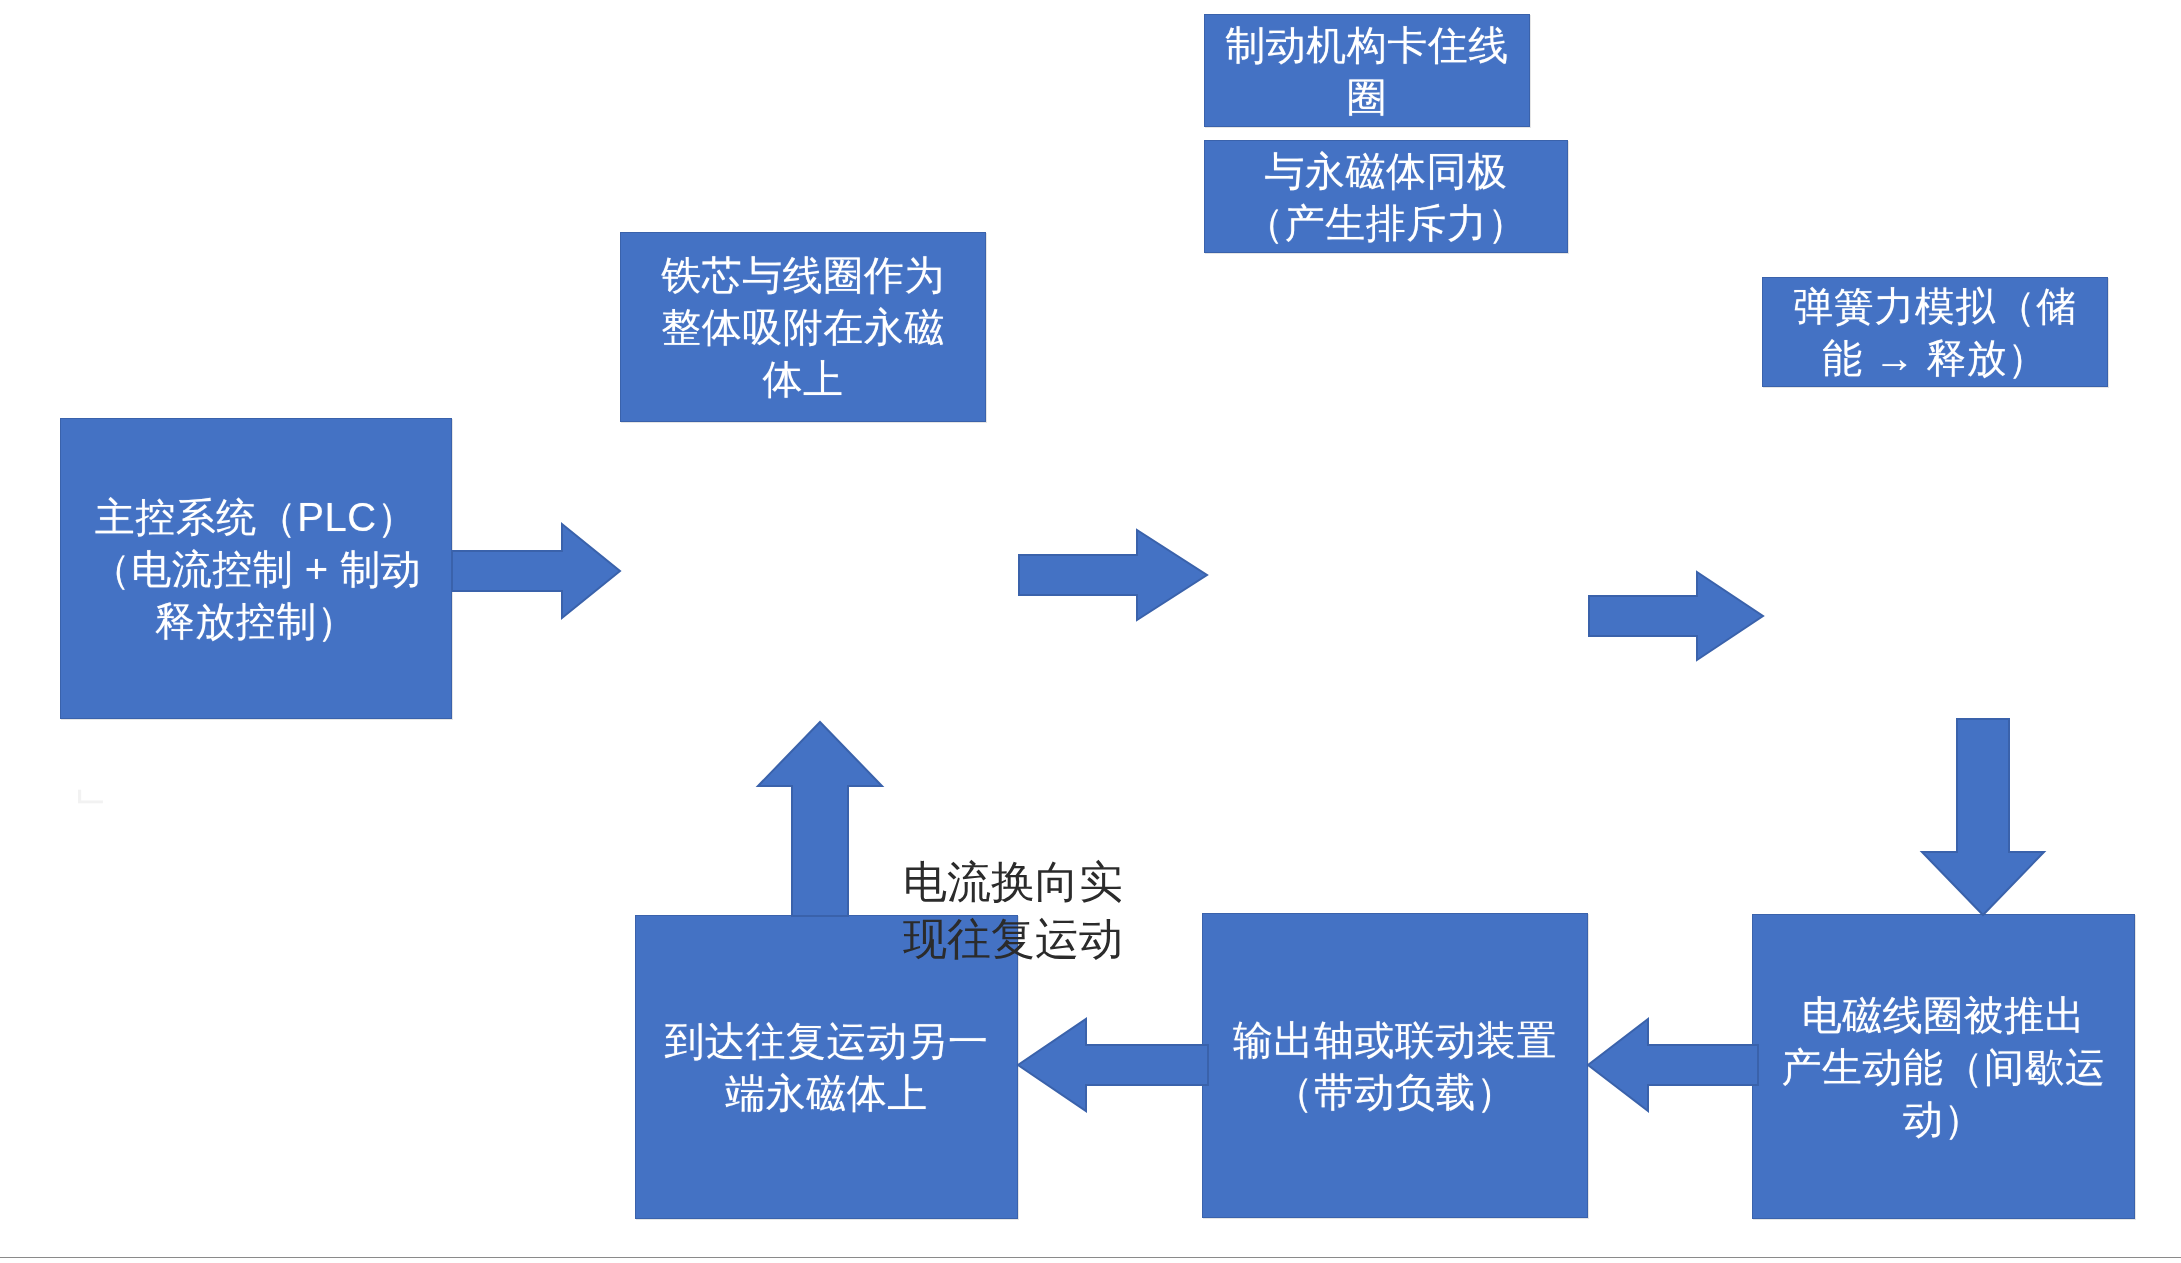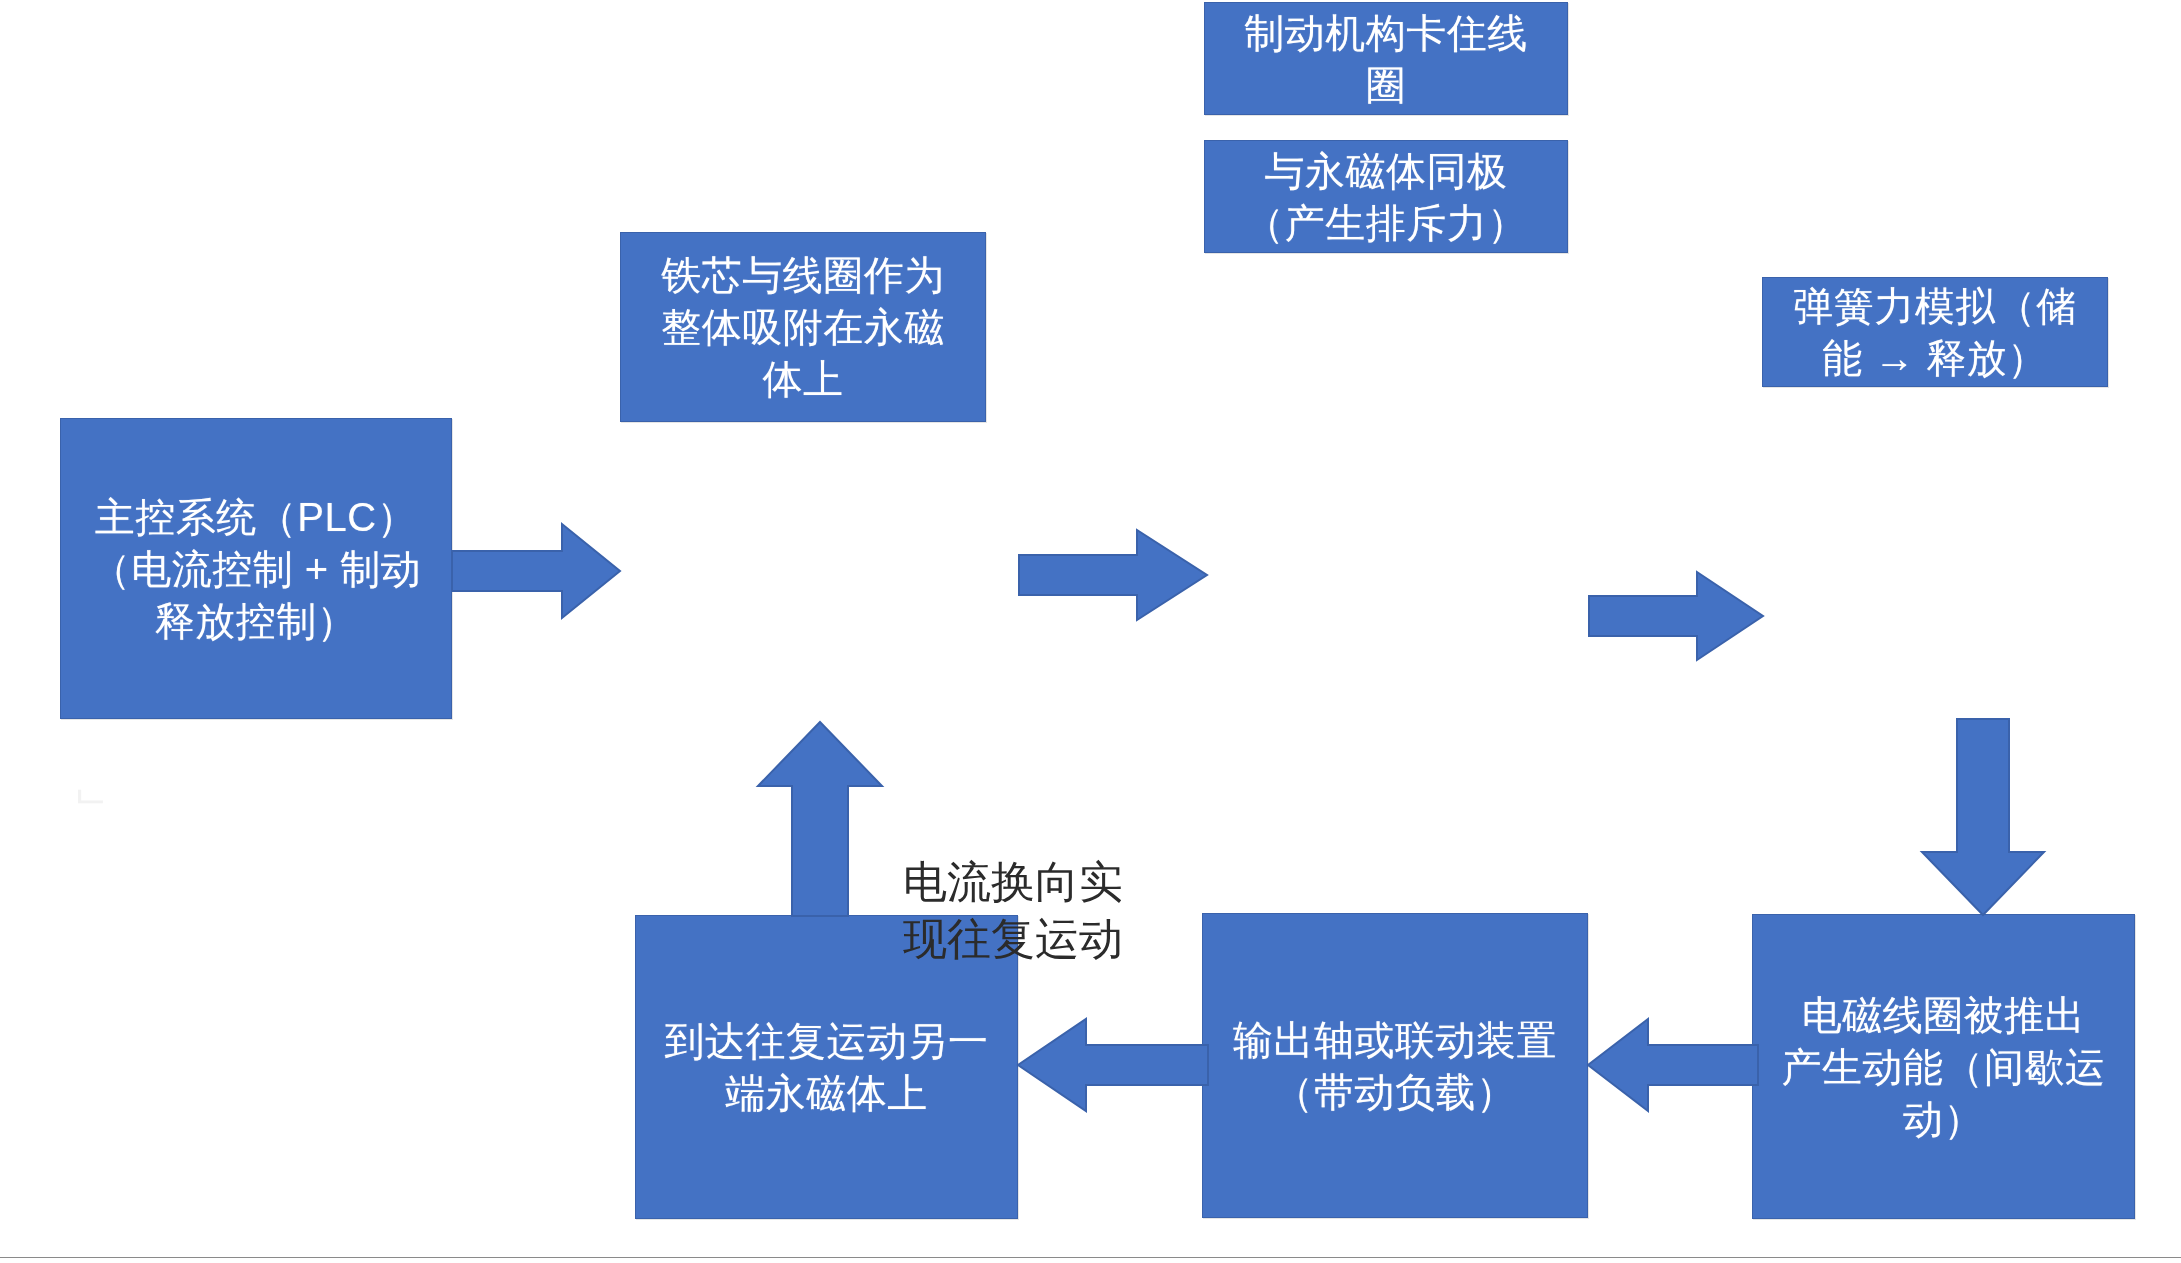--- a/index.html
+++ b/index.html
@@ -83,21 +83,21 @@
 释放控制）</span>
   </div>
 
   <div class="node" style="left:620px; top:232px; width:366px; height:190px;justify-content:flex-end;">
     <span class="txt">铁芯与线圈作为
 整体吸附在永磁
 体上</span>
   </div>
 
 
-  <div class="node" style="left:1204px; top:2px;   width:364px; height:113px;">
+  <div class="node" style="left:1204px; top:14px;   width:326px; height:113px;">
     <span class="txt">制动机构卡住线
 圈</span>
   </div>
 
   <div class="node" style="left:1204px; top:140px; width:364px; height:113px;">
     <span class="txt">与永磁体同极
 （产生排斥力）</span>
   </div>
 
 

